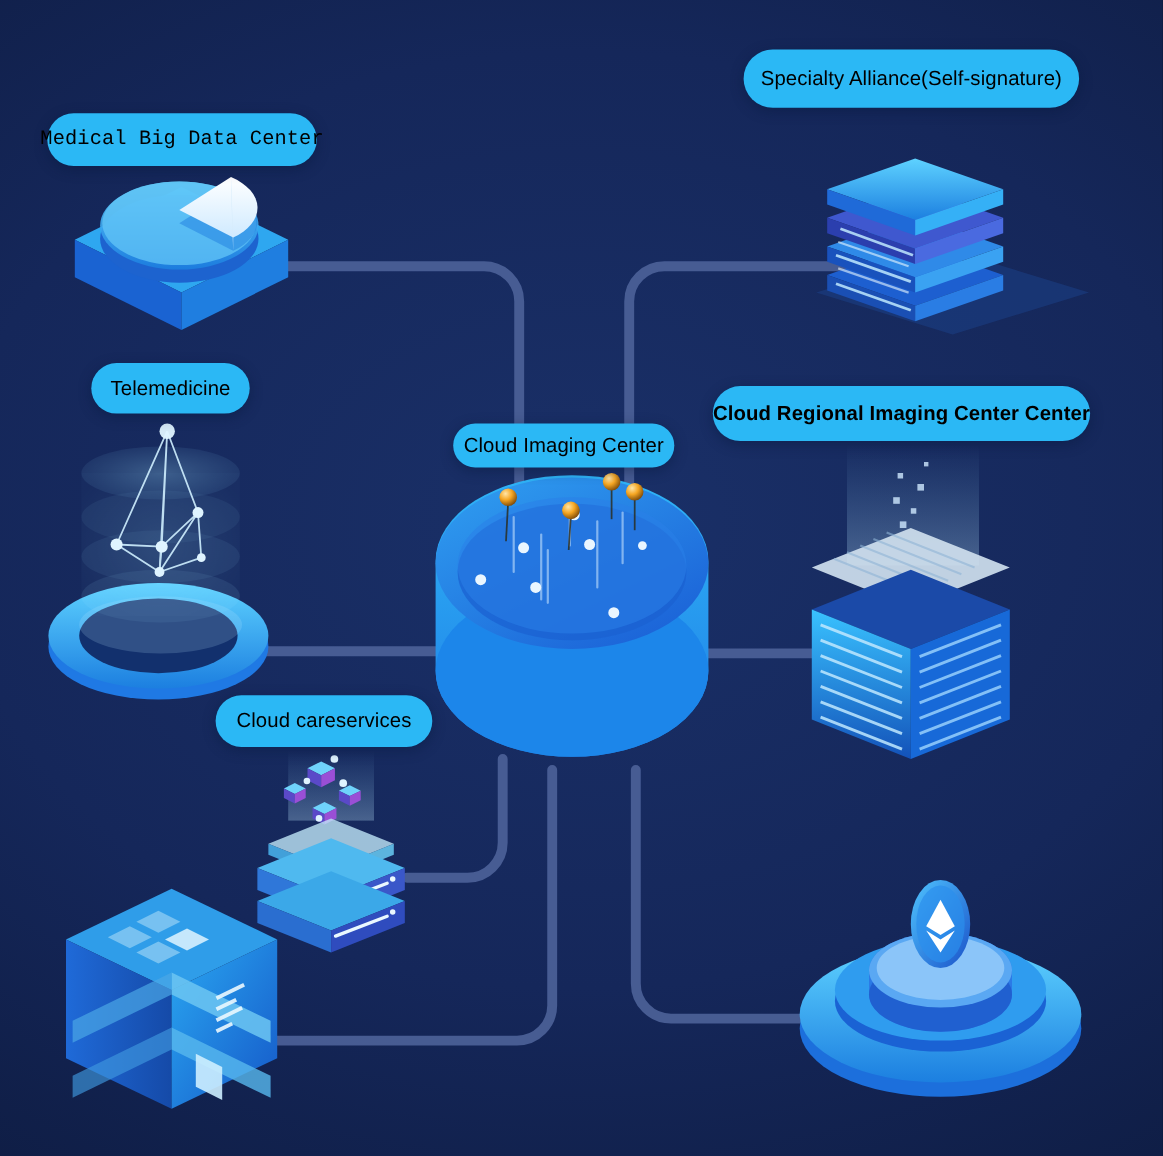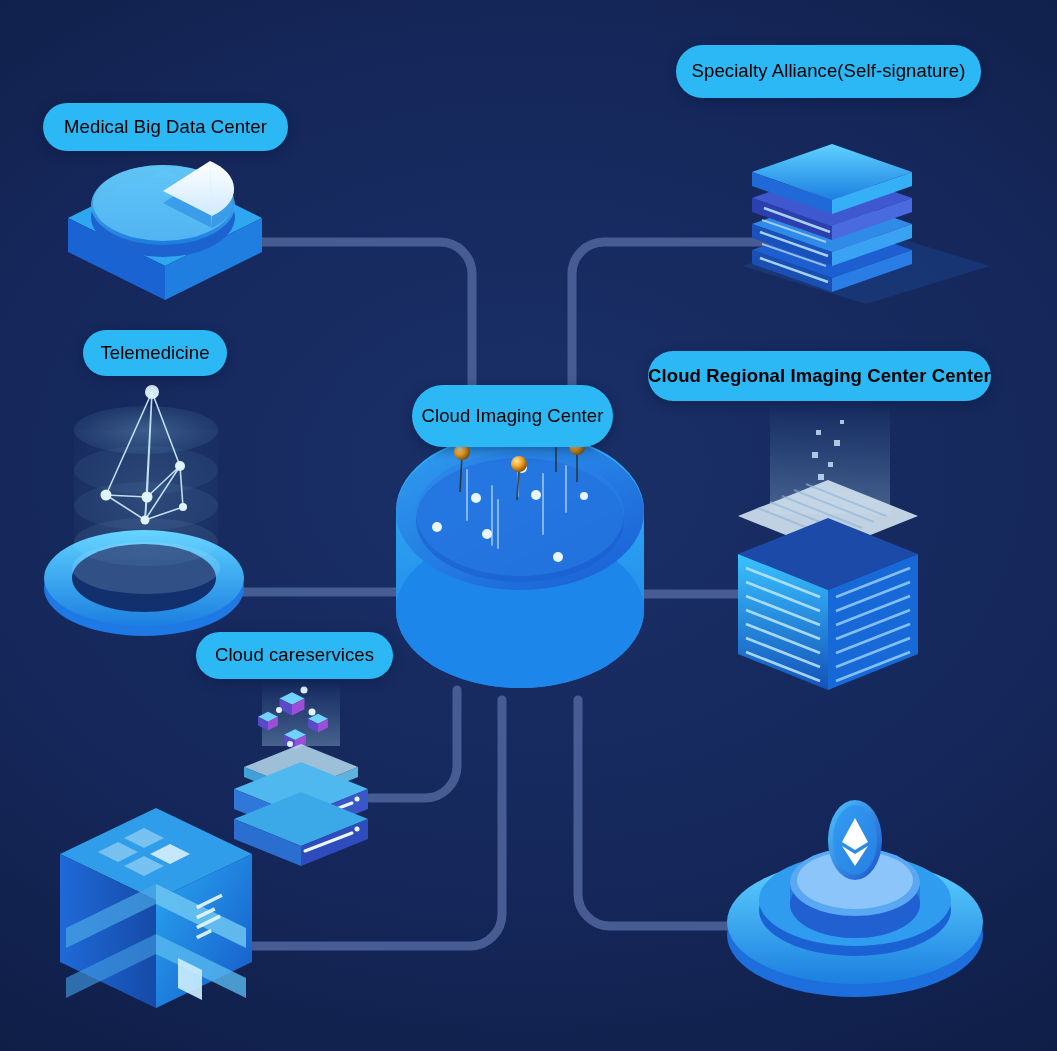--- a/index.html
+++ b/index.html
@@ -367,27 +367,27 @@
       <ellipse cx="855" cy="882" rx="65" ry="34" fill="#5aa8f3"></ellipse>
       <ellipse cx="855" cy="880" rx="58" ry="29" fill="#9fd2fb" opacity="0.7"></ellipse>
 
       <ellipse cx="855" cy="840" rx="27" ry="40" fill="url(#gCoin)"></ellipse>
       <ellipse cx="855" cy="840" rx="22" ry="35" fill="#2b8eec" opacity="0.7"></ellipse>
       <path d="M855,818 L868,842 L855,850 L842,842 Z" fill="#ffffff"></path>
       <path d="M855,854 L868,846 L855,866 L842,846 Z" fill="#ffffff"></path>
     </g>
   </svg>
 
-  <div class="pill" style="left:43px;  top:103px; width:245px; height:48px;">Medical Big Data Center</div>
+  <div class="pill" style="left:43px;  top:103px; width:245px; height:48px;font-family:Liberation Mono, monospace;">Medical Big Data Center</div>
 
   <div class="pill" style="left:676px; top:45px;  width:305px; height:53px;">Specialty Alliance(Self-signature)</div>
 
   <div class="pill" style="left:83px;  top:330px; width:144px; height:46px;">Telemedicine</div>
 
-  <div class="pill" style="left:412px; top:385px; width:201px; height:62px;">Cloud Imaging Center</div>
+  <div class="pill" style="left:412px; top:385px; width:201px; height:40px;">Cloud Imaging Center</div>
 
   <div class="pill" style="left:648px; top:351px; width:343px; height:50px;font-weight:bold;">Cloud Regional Imaging Center Center</div>
 
   <div class="pill" style="left:196px; top:632px; width:197px; height:47px;">Cloud careservices</div>
 
 
 
 </div>
 
 </body></html>

